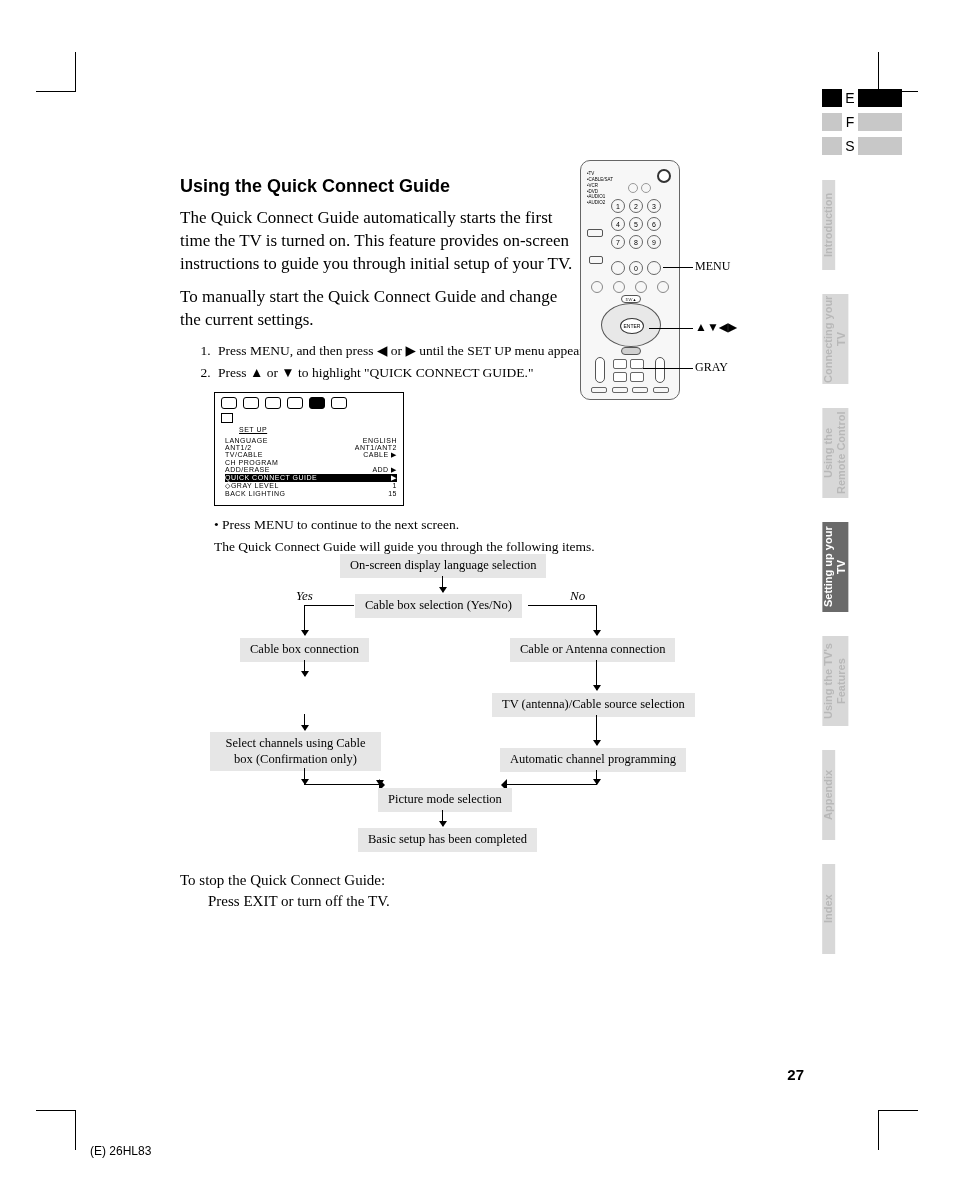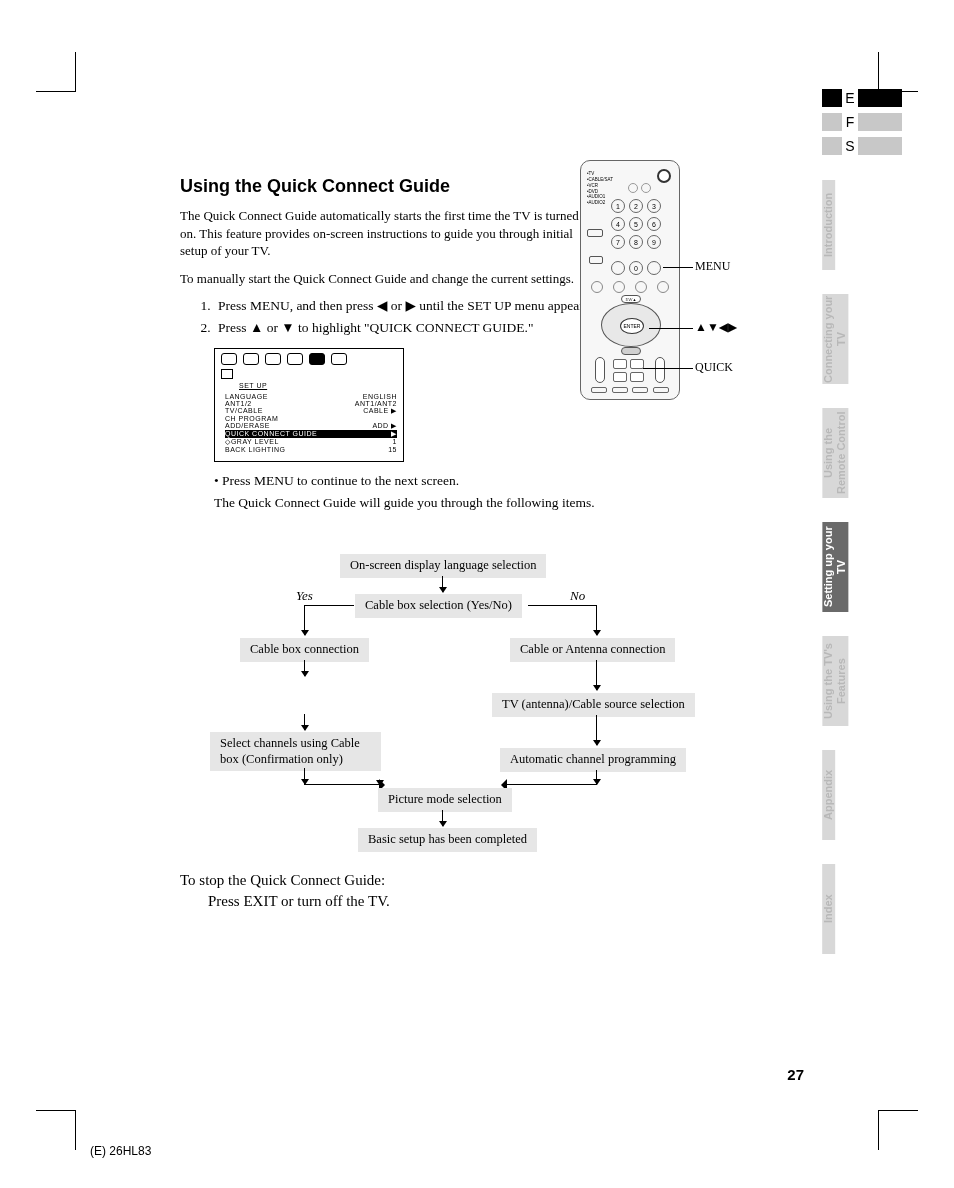--- a/index.html
+++ b/index.html
@@ -23,21 +23,21 @@
   .lang-lbl { font-size: 14px; width: 16px; text-align: center; font-family: Arial, sans-serif; }
   .lang-bar { flex: 1; height: 18px; }
 
   .side-tabs { position: absolute; right: 52px; top: 180px; width: 80px; }
   .tab { height: 90px; margin-bottom: 24px; display: flex; align-items: center; justify-content: center; writing-mode: vertical-rl; transform: rotate(180deg); font-family: Arial, sans-serif; font-weight: bold; font-size: 11px; text-align: center; line-height: 1.2; }
   .tab.light { background: #d8d8d8; color: #b8b8b8; }
   .tab.dark  { background: #6a6a6a; color: #fff; }
 
   .content { position: absolute; top: 128px; left: 180px; width: 580px; margin-top: 48px; }
   h2 { font-family: Arial, sans-serif; font-weight: bold; font-size: 18px; margin-bottom: 10px; }
-  p { font-size: 13px; line-height: 1.35; margin-bottom: 10px; }
+  p { font-size: 17px; line-height: 1.35; margin-bottom: 10px; }
   ol { margin-left: 34px; margin-bottom: 10px; }
   ol li { font-size: 13.5px; line-height: 1.35; margin-bottom: 4px; padding-left: 4px; }
   .sub { margin-left: 34px; font-size: 13.5px; line-height: 1.35; margin-bottom: 2px; }
   .arrow { font-family: Arial; }
 
   .osd { width: 190px; border: 1px solid #000; margin: 6px 0 10px 34px; padding: 4px 6px 8px 6px; font-family: Arial, sans-serif; font-size: 7px; letter-spacing: 0.5px; }
   .osd-icons { display: flex; gap: 6px; margin-bottom: 4px; }
   .osd-icon { width: 16px; height: 12px; border: 1px solid #000; border-radius: 3px; }
   .osd-title { text-decoration: underline; margin: 2px 0 4px 18px; }
   .osd-row { display: flex; justify-content: space-between; margin-left: 4px; }
@@ -66,21 +66,21 @@
   .remote .vol { top: 196px; right: 14px; }
   .remote .bot { position: absolute; top: 198px; left: 32px; display: grid; grid-template-columns: repeat(2,14px); gap: 3px; }
   .remote .bb { width: 14px; height: 10px; border: 1px solid #666; border-radius: 2px; background: #fff; }
   .remote .bot2 { position: absolute; bottom: 6px; left: 10px; right: 10px; display: flex; justify-content: space-between; }
   .remote .sb2 { width: 16px; height: 6px; border: 1px solid #666; border-radius: 2px; }
 
   .callout { position: absolute; font-family: Liberation Serif, serif; font-size: 12px; }
   .callout .line { position: absolute; height: 1px; background: #000; }
 
   .flow { position: absolute; top: 550px; left: 180px; width: 560px; height: 310px; font-size: 12.5px; }
-  .fbox { position: absolute; background: #e6e6e6; padding: 4px 10px; text-align: left; line-height: 1.25; }
+  .fbox { position: absolute; background: #e6e6e6; padding: 4px 10px; text-align: center; line-height: 1.25; }
   .arr { position: absolute; }
   .arr.v { width: 1px; background: #000; }
   .arr.v::after { content: ''; position: absolute; bottom: -1px; left: -3px; border-left: 4px solid transparent; border-right: 4px solid transparent; border-top: 6px solid #000; }
   .arr.h { height: 1px; background: #000; }
   .flow-label { position: absolute; font-size: 13px; font-style: italic; }
 
   .stop-block { position: absolute; top: 870px; left: 180px; width: 500px; font-size: 15px; line-height: 1.4; }
   .page-num { position: absolute; right: 150px; top: 1066px; font-family: Arial, sans-serif; font-weight: bold; font-size: 15px; }
   .footer { position: absolute; left: 90px; bottom: 30px; font-family: Arial, sans-serif; font-size: 12px; }
 </style>
@@ -240,21 +240,21 @@
 <div class="callout" style="top:259px; left:695px">
   <div class="line" style="width:30px; left:-32px; top:8px"></div>
   <span>MENU</span>
 </div>
 <div class="callout" style="top:320px; left:695px">
   <div class="line" style="width:44px; left:-46px; top:8px"></div>
   <span>▲▼◀▶</span>
 </div>
 <div class="callout" style="top:360px; left:695px">
   <div class="line" style="width:50px; left:-52px; top:8px"></div>
-  <span>QUICK</span>
+  <span>GRAY</span>
 </div>
 
 <div class="flow">
   <div class="fbox" style="top:4px; left:160px">On-screen display language selection</div>
   <div class="arr v" style="top:26px; left:262px; height:16px"></div>
 
   <div class="fbox" style="top:44px; left:175px">Cable box selection (Yes/No)</div>
   <div class="flow-label" style="top:38px; left:116px">Yes</div>
   <div class="flow-label" style="top:38px; left:390px">No</div>
 

